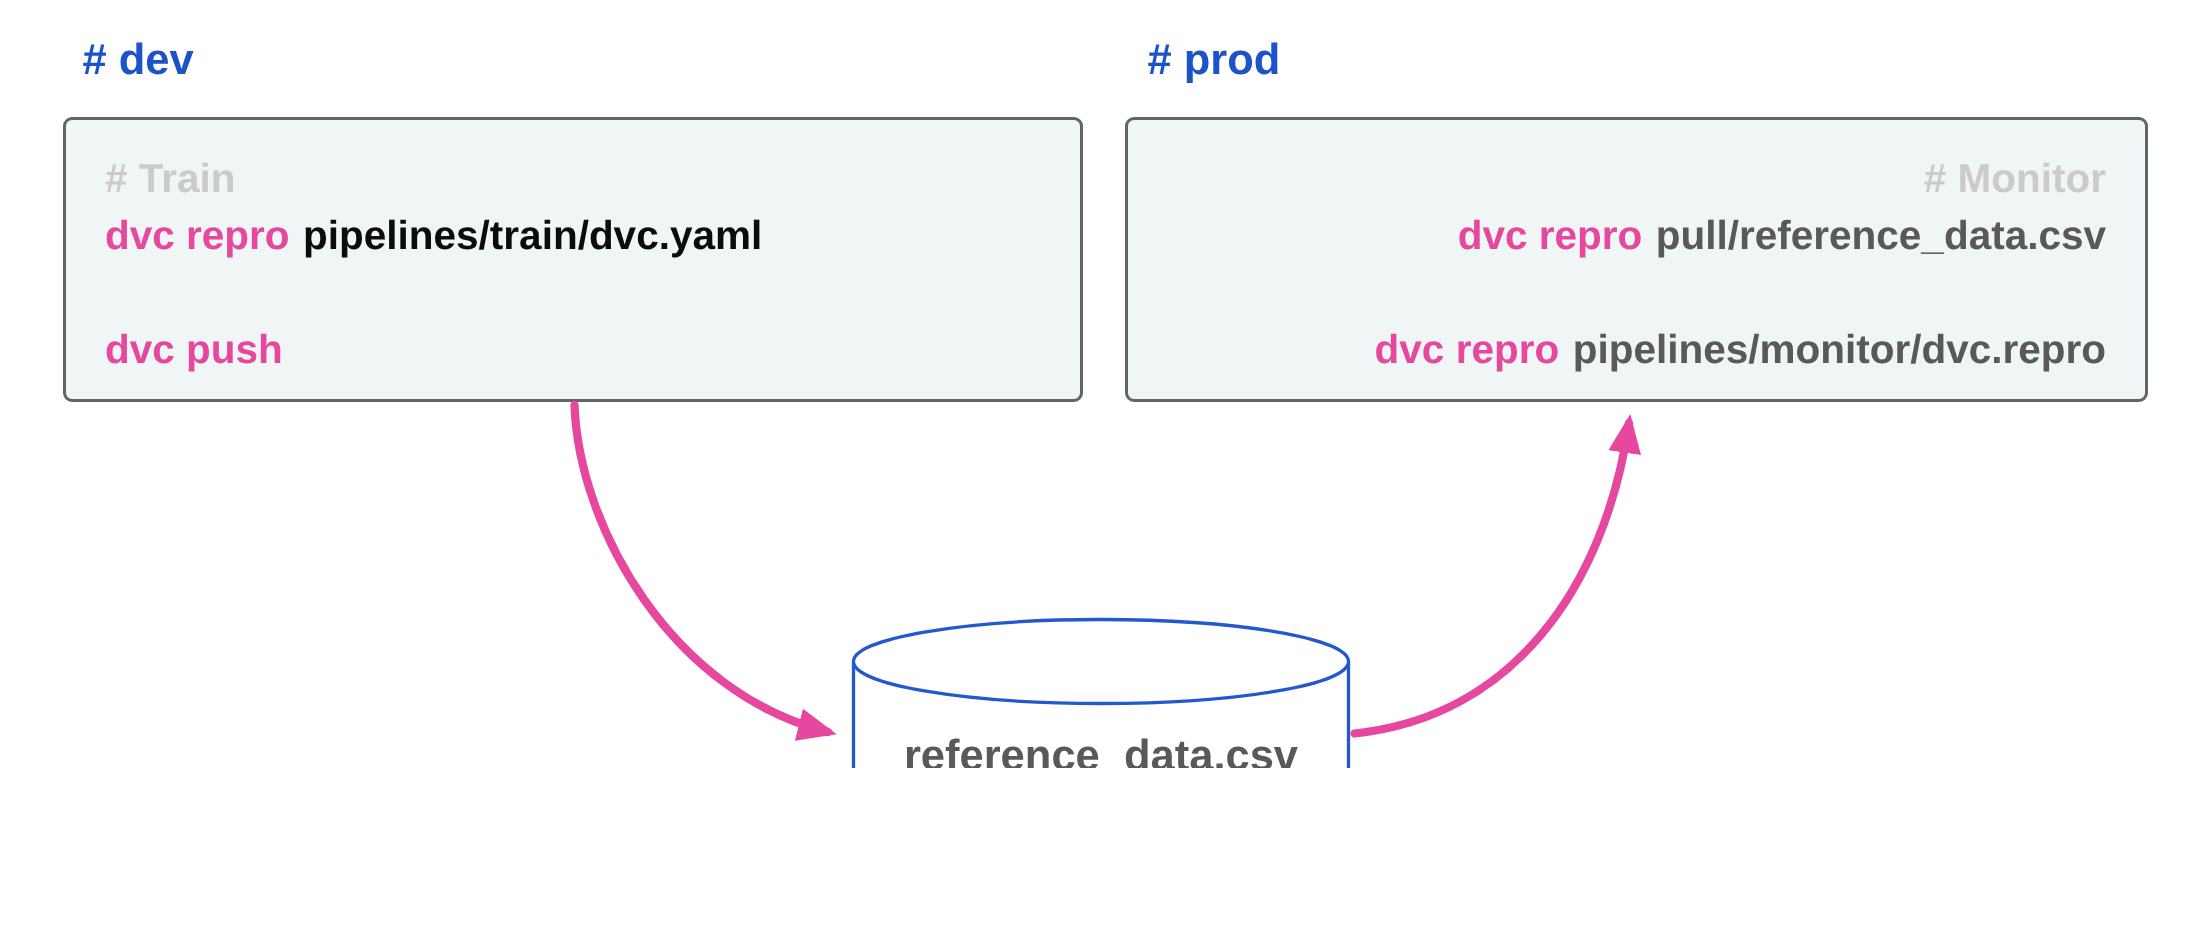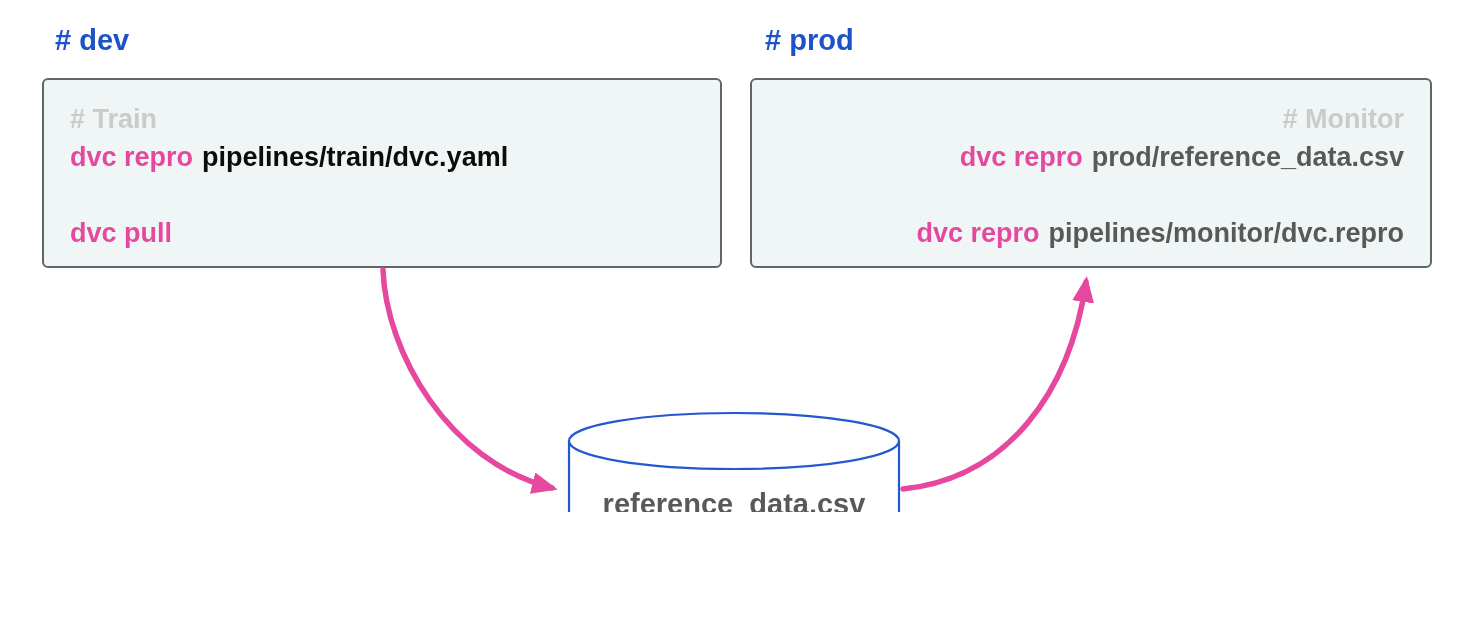--- a/index.html
+++ b/index.html
@@ -100,28 +100,28 @@
 
   <div class="section-label prod-label"># prod</div>
 
   <div class="code-box dev-box">
     <div class="code-line comment"># Train</div>
     <div class="code-line">
       <span class="cmd">dvc repro</span><span class="arg arg-black">pipelines/train/dvc.yaml</span>
     </div>
     <div class="code-line"></div>
     <div class="code-line">
-      <span class="cmd">dvc pull</span>
+      <span class="cmd">dvc push</span>
     </div>
   </div>
 
   <div class="code-box prod-box">
     <div class="code-line comment"># Monitor</div>
     <div class="code-line">
-      <span class="cmd">dvc repro</span><span class="arg arg-gray">prod/reference_data.csv</span>
+      <span class="cmd">dvc repro</span><span class="arg arg-gray">pull/reference_data.csv</span>
     </div>
     <div class="code-line"></div>
     <div class="code-line">
       <span class="cmd">dvc repro</span><span class="arg arg-gray">pipelines/monitor/dvc.repro</span>
     </div>
   </div>
 
   <svg class="diagram-svg" viewBox="0 0 1474 618">
     <defs>
       <marker id="ah" markerUnits="userSpaceOnUse" markerWidth="30" markerHeight="26" refX="20" refY="11" orient="auto">

